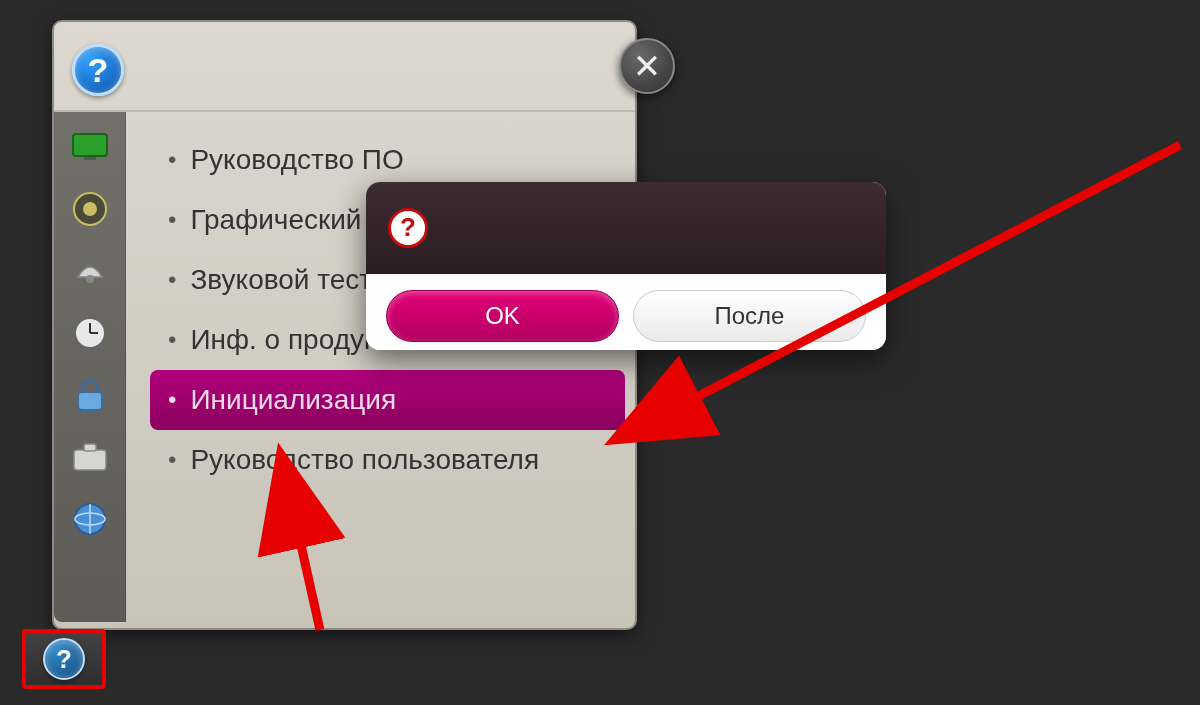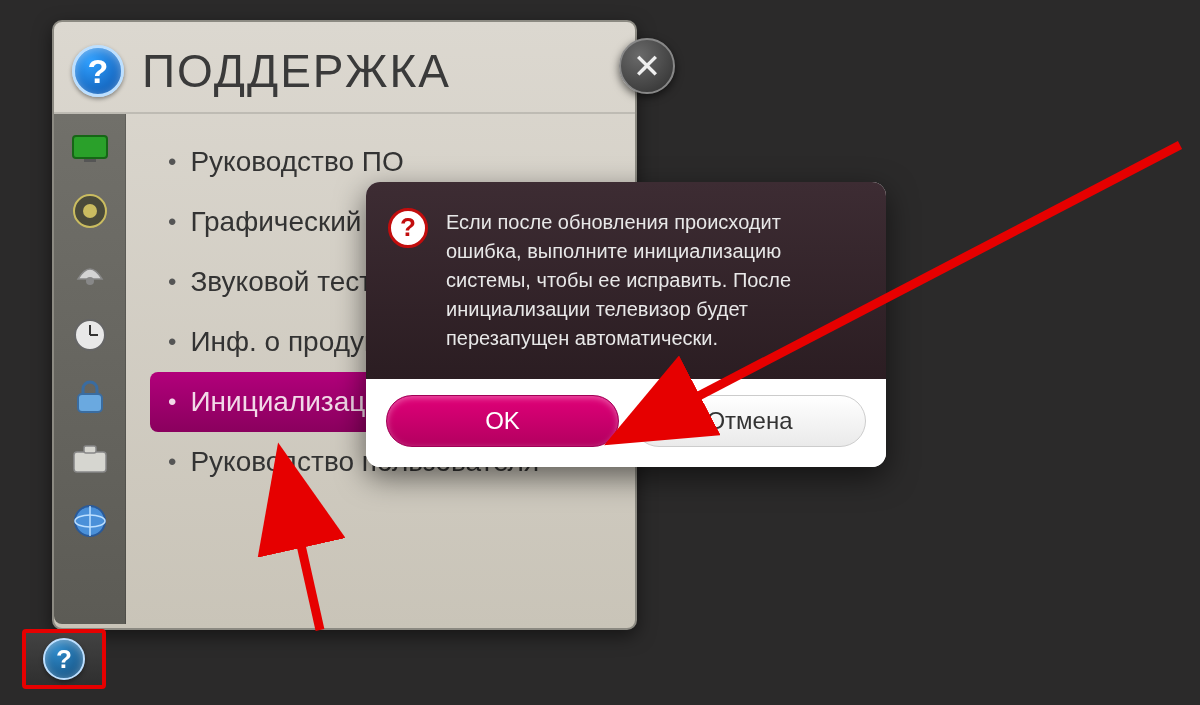--- a/index.html
+++ b/index.html
@@ -124,21 +124,21 @@
     font-size: 20px;
     line-height: 1.45;
     padding: 26px 28px 26px 22px;
     display: flex;
     gap: 18px;
     align-items: flex-start;
   }
   .dialog-footer {
     display: flex;
     gap: 14px;
-    padding: 16px 20px 20px;
+    padding: 16px 20px 8px;
     background: #fff;
   }
   .btn {
     flex: 1;
     height: 52px;
     border-radius: 26px;
     font-size: 24px;
     font-weight: 500;
     display: flex;
     align-items: center;
@@ -204,21 +204,20 @@
     pointer-events: none;
   }
 </style>
 </head>
 <body>
 
 <div class="panel">
 
   <div class="panel-header">
     <span class="help-circle">?</span>
-    <span class="panel-title">ПОДДЕРЖКА</span>
   </div>
 
   <div class="close-btn">
     <span>✕</span>
   </div>
 
   <div class="panel-body">
 
     <div class="sidebar">
       <div class="sb-icon">
@@ -293,28 +292,27 @@
         <span>Руководство пользователя</span>
       </div>
     </div>
 
   </div>
 </div>
 
 <div class="dialog">
   <div class="dialog-body">
     <span class="help-red">?</span>
-    <span>Если после обновления происходит ошибка, выполните инициализацию системы, чтобы ее исправить. После инициализации телевизор будет перезапущен автоматически.</span>
   </div>
   <div class="dialog-footer">
     <div class="btn btn-ok">
       <span>OK</span>
     </div>
     <div class="btn btn-cancel">
-      <span>Отмена</span>
+      <span>После</span>
     </div>
   </div>
 </div>
 
 <div class="bottom-help">
   <span class="help-circle">?</span>
 </div>
 
 <svg class="overlay-svg">
   <defs>

